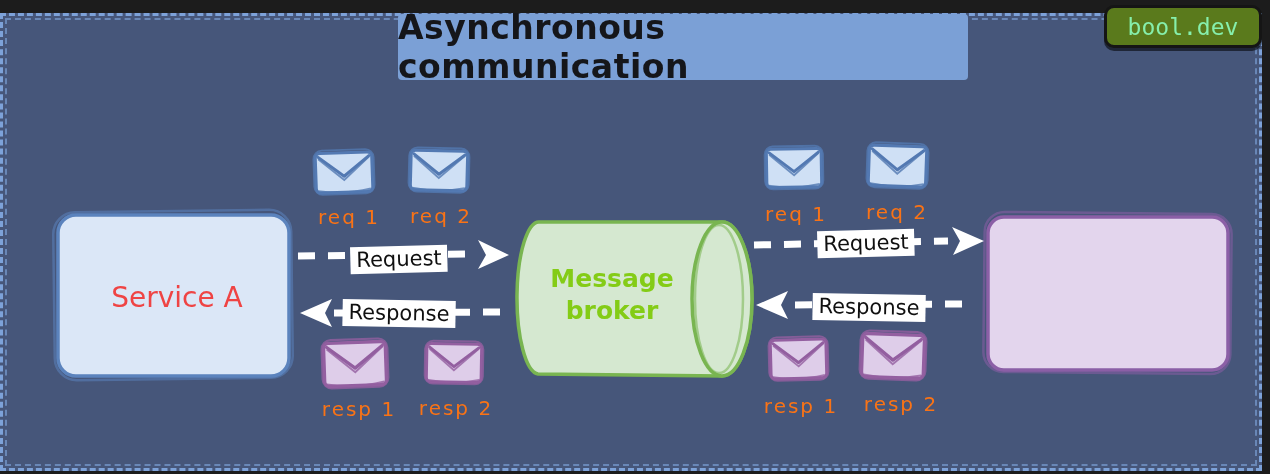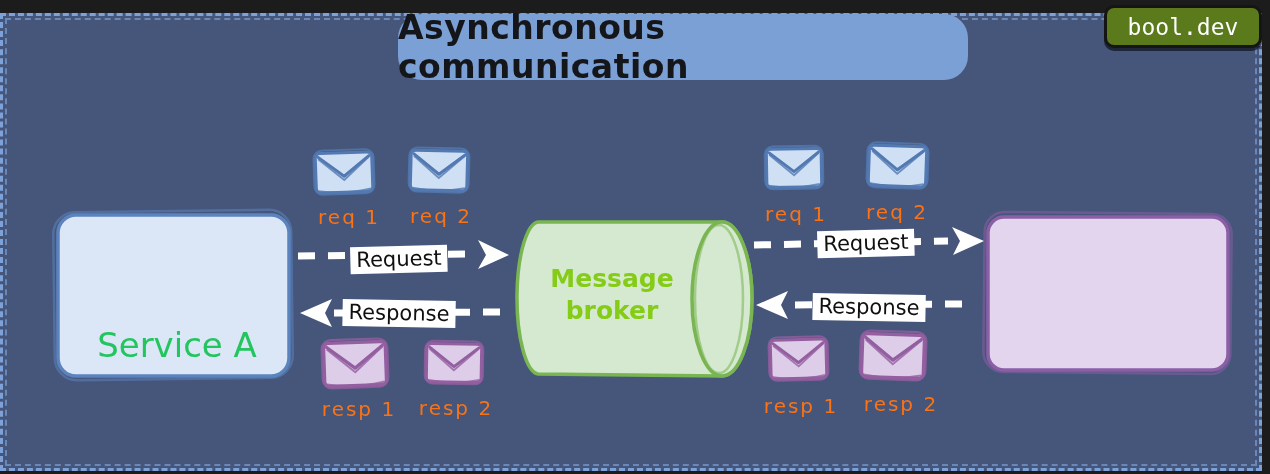--- a/index.html
+++ b/index.html
@@ -12,38 +12,38 @@
     position:absolute; left:0; top:13px; width:1262px; height:458px;
     background:#46567A; border:3px dashed #7DA2D9; z-index:1;
   }
   .board::after {
     content:""; position:absolute; inset:2px;
     border:2px dashed rgba(125,162,217,.65); pointer-events:none;
   }
 
   .title-box {
     position:absolute; left:398px; top:14px; width:570px; height:66px;
-    background:#7BA0D6; border-radius:24px; z-index:5;
+    background:#7BA0D6; border-radius:4px; z-index:5;
     display:flex; align-items:center; justify-content:center;
     font-size:33px; font-weight:700; color:#15161a; letter-spacing:.5px;
   }
 
   .brand-badge {
     position:absolute; left:1104px; top:5px; width:158px; height:43px;
     background:#5A7A1C; border:3px solid #151515; border-radius:10px;
     box-shadow:0 3px 0 rgba(0,0,0,.55); z-index:5;
     display:flex; align-items:center; justify-content:center;
     font-family:"DejaVu Sans Mono","Liberation Mono",monospace;
-    font-size:23px; color:#ffffff;
+    font-size:23px; color:#86efac;
   }
 
   svg.art { position:absolute; left:0; top:0; z-index:2; }
 
   .lbl { position:absolute; z-index:4; transform:translateX(-50%); white-space:nowrap; }
-  .node-lbl { font-size:34px; color:#22c55e;margin-top:44px; }
+  .node-lbl { font-size:28px; color:#ef4444; }
   .broker-lbl {
     width:180px; white-space:normal; text-align:center;
     font-size:25px; line-height:32px; color:#84cc16;font-weight:bold;
   }
   .env-lbl { font-size:20px; color:#f97316; letter-spacing:2px; }
   .flow-lbl {
     font-size:21px; color:#101010; background:#ffffff;
     padding:1px 6px; line-height:25px;
   }
   .tilt-l { transform:translateX(-50%) rotate(-1.5deg); }

